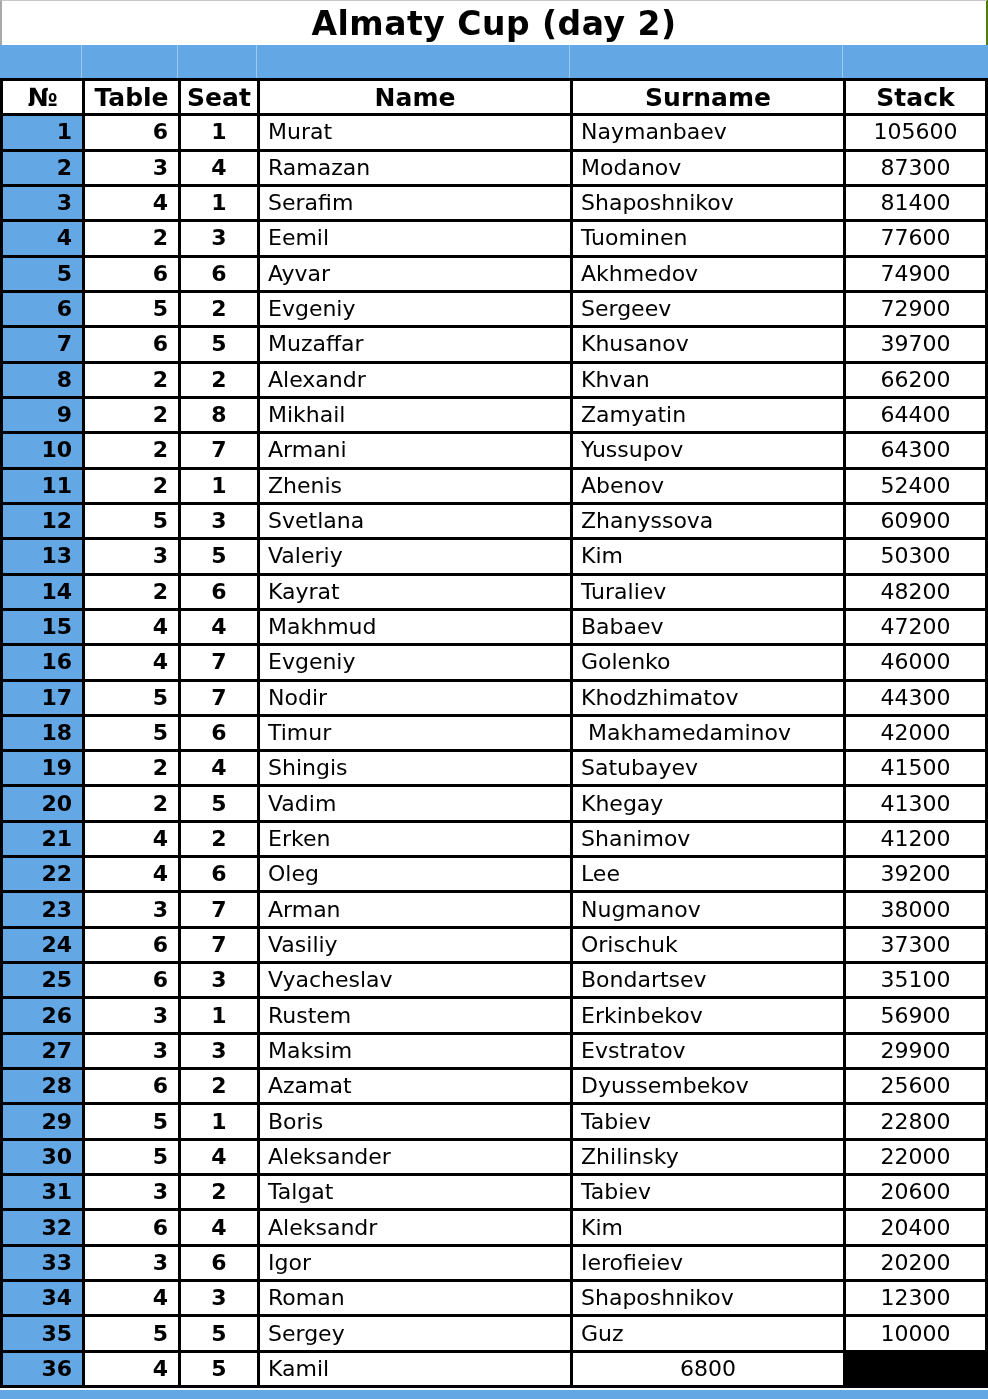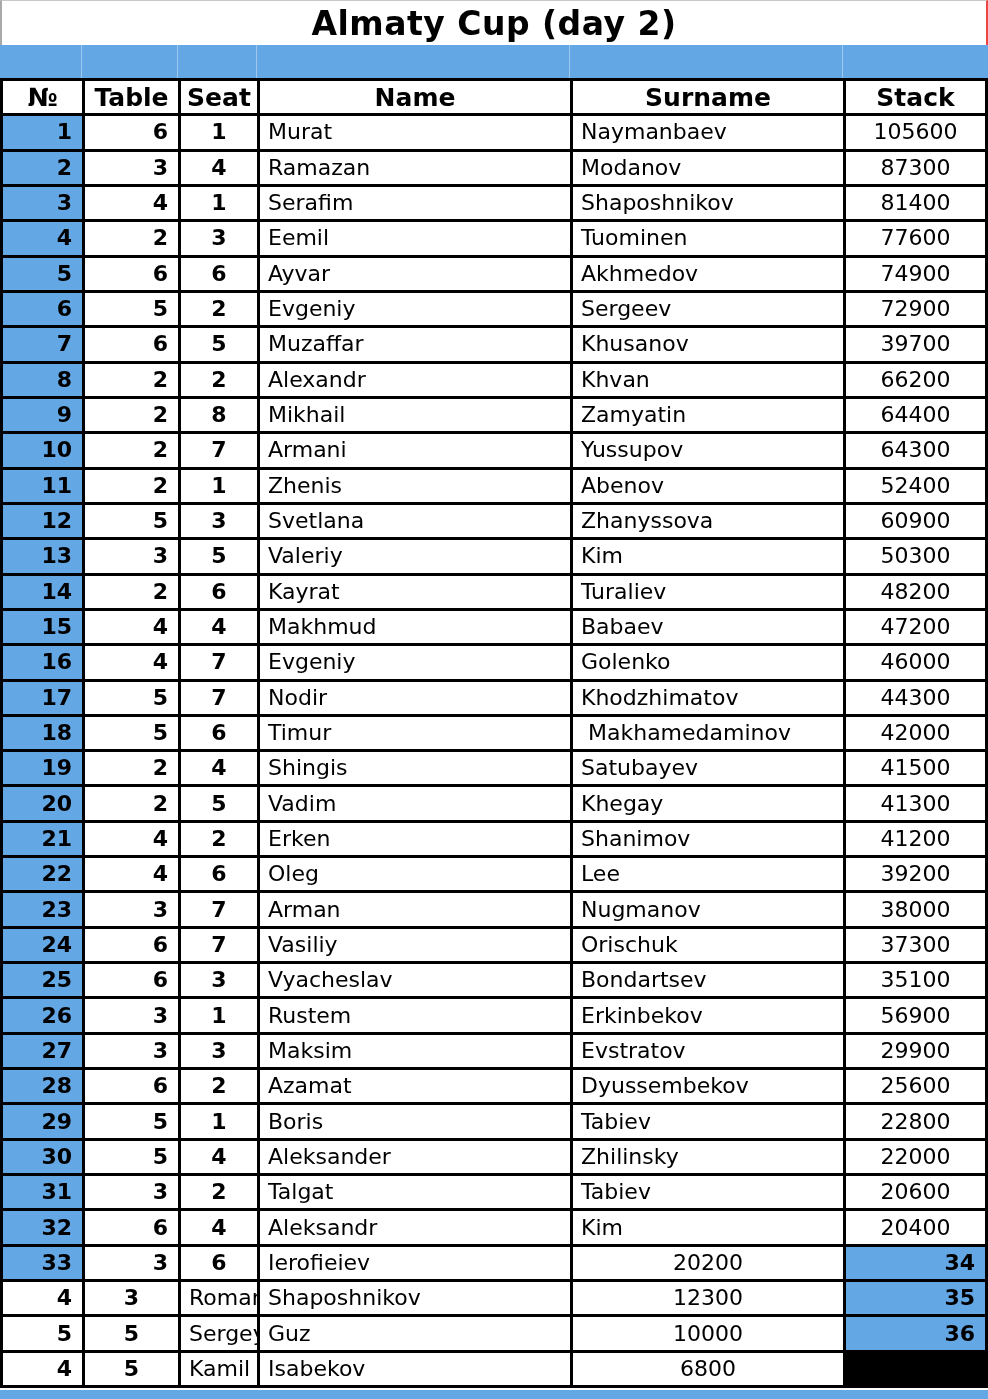--- a/index.html
+++ b/index.html
@@ -13,21 +13,21 @@
     width: 988px;
     height: 1399px;
     background: #ffffff;
     overflow: hidden;
   }
   
   .title-bar {
     box-sizing: border-box;
     height: 45px;
     border-left: 2px solid #a9a9a9;
-    border-right: 2px solid #ef4444;
+    border-right: 2px solid #4d7c0f;
     border-top: 1px solid #c8c8c8;
     background: #ffffff;
     display: flex;
     align-items: center;
     justify-content: center;
   }
   .title-bar .title-text {
     font-size: 33px;
     font-weight: bold;
     letter-spacing: 0.5px;
@@ -347,20 +347,21 @@
   <div class="cell c-num">32</div>
   <div class="cell c-table">6</div>
   <div class="cell c-seat">4</div>
   <div class="cell c-name">Aleksandr</div>
   <div class="cell c-surname">Kim</div>
   <div class="cell c-stack">20400</div>
 
   <div class="cell c-num">33</div>
   <div class="cell c-table">3</div>
   <div class="cell c-seat">6</div>
+  <div class="cell c-name">Igor</div>
   <div class="cell c-surname">Ierofieiev</div>
   <div class="cell c-stack">20200</div>
 
   <div class="cell c-num">34</div>
   <div class="cell c-table">4</div>
   <div class="cell c-seat">3</div>
   <div class="cell c-name">Roman</div>
   <div class="cell c-surname">Shaposhnikov</div>
   <div class="cell c-stack">12300</div>
 
@@ -368,20 +369,19 @@
   <div class="cell c-table">5</div>
   <div class="cell c-seat">5</div>
   <div class="cell c-name">Sergey</div>
   <div class="cell c-surname">Guz</div>
   <div class="cell c-stack">10000</div>
 
   <div class="cell c-num">36</div>
   <div class="cell c-table">4</div>
   <div class="cell c-seat">5</div>
   <div class="cell c-name">Kamil</div>
-  <div class="cell c-surname">Isabekov</div>
   <div class="cell c-stack">6800</div>
 </div>
 
   <div class="bottom-gap"></div>
   <div class="bottom-strip"></div>
 
 </div>
 
 </body></html>

